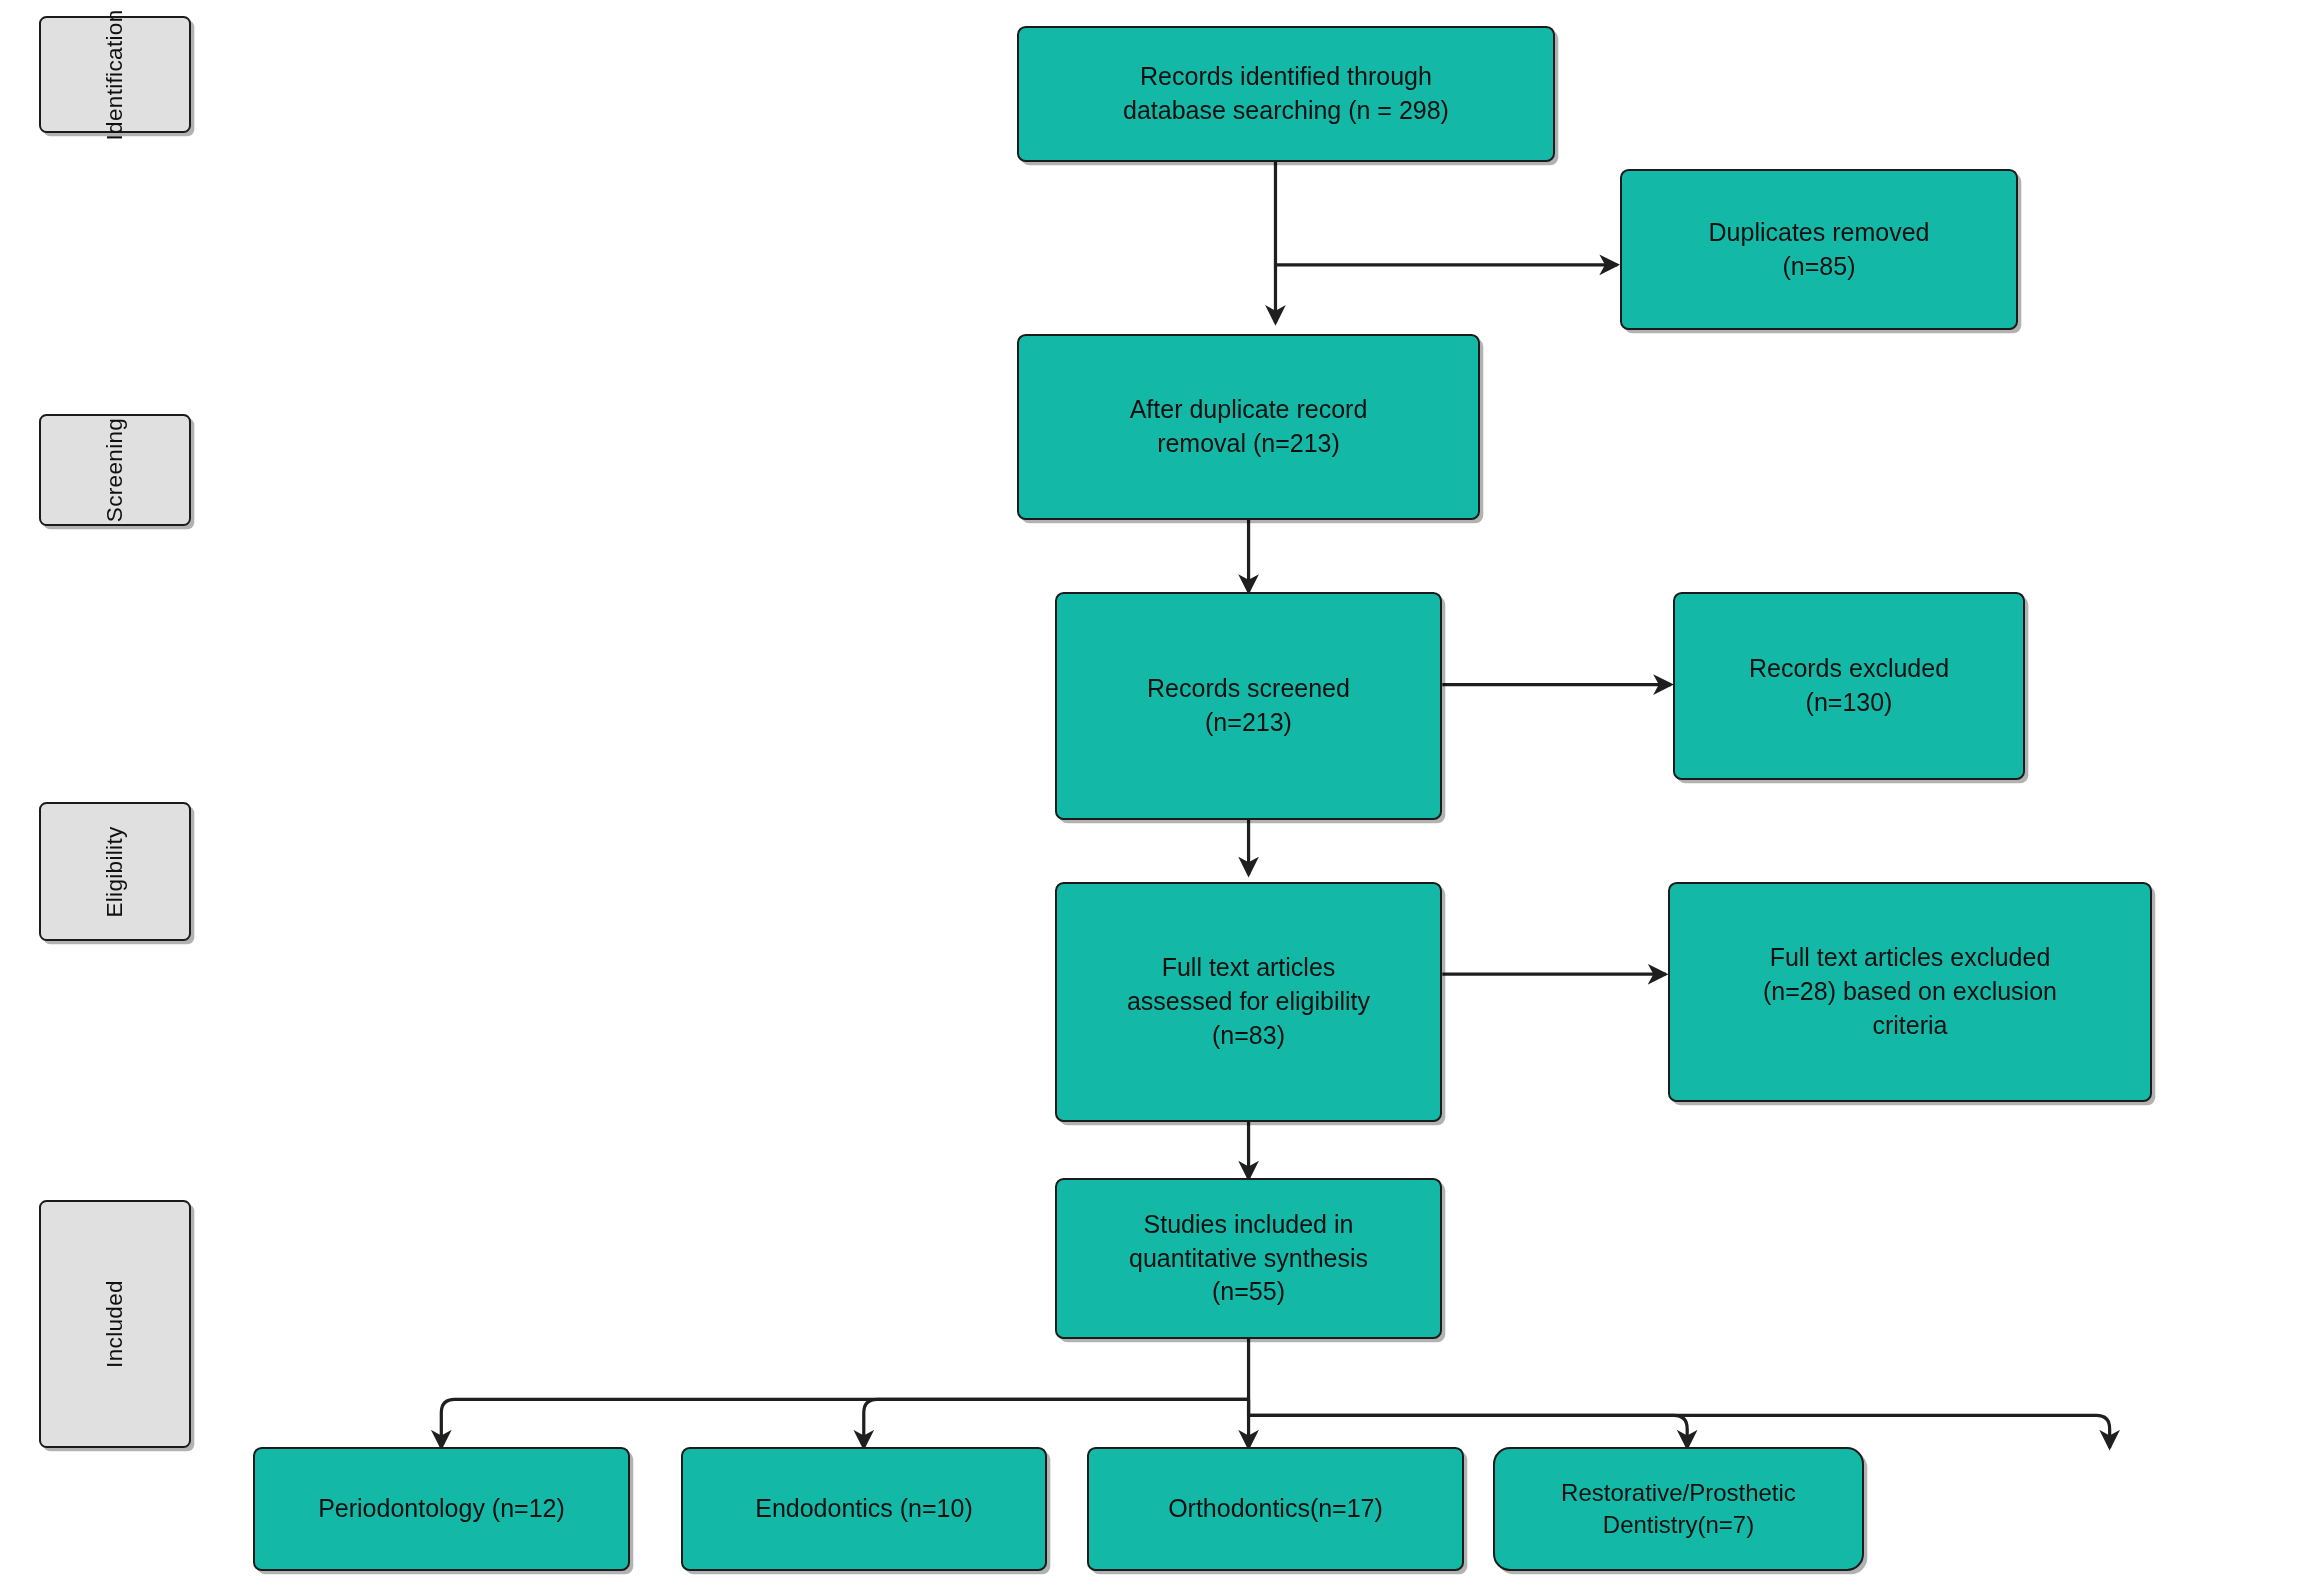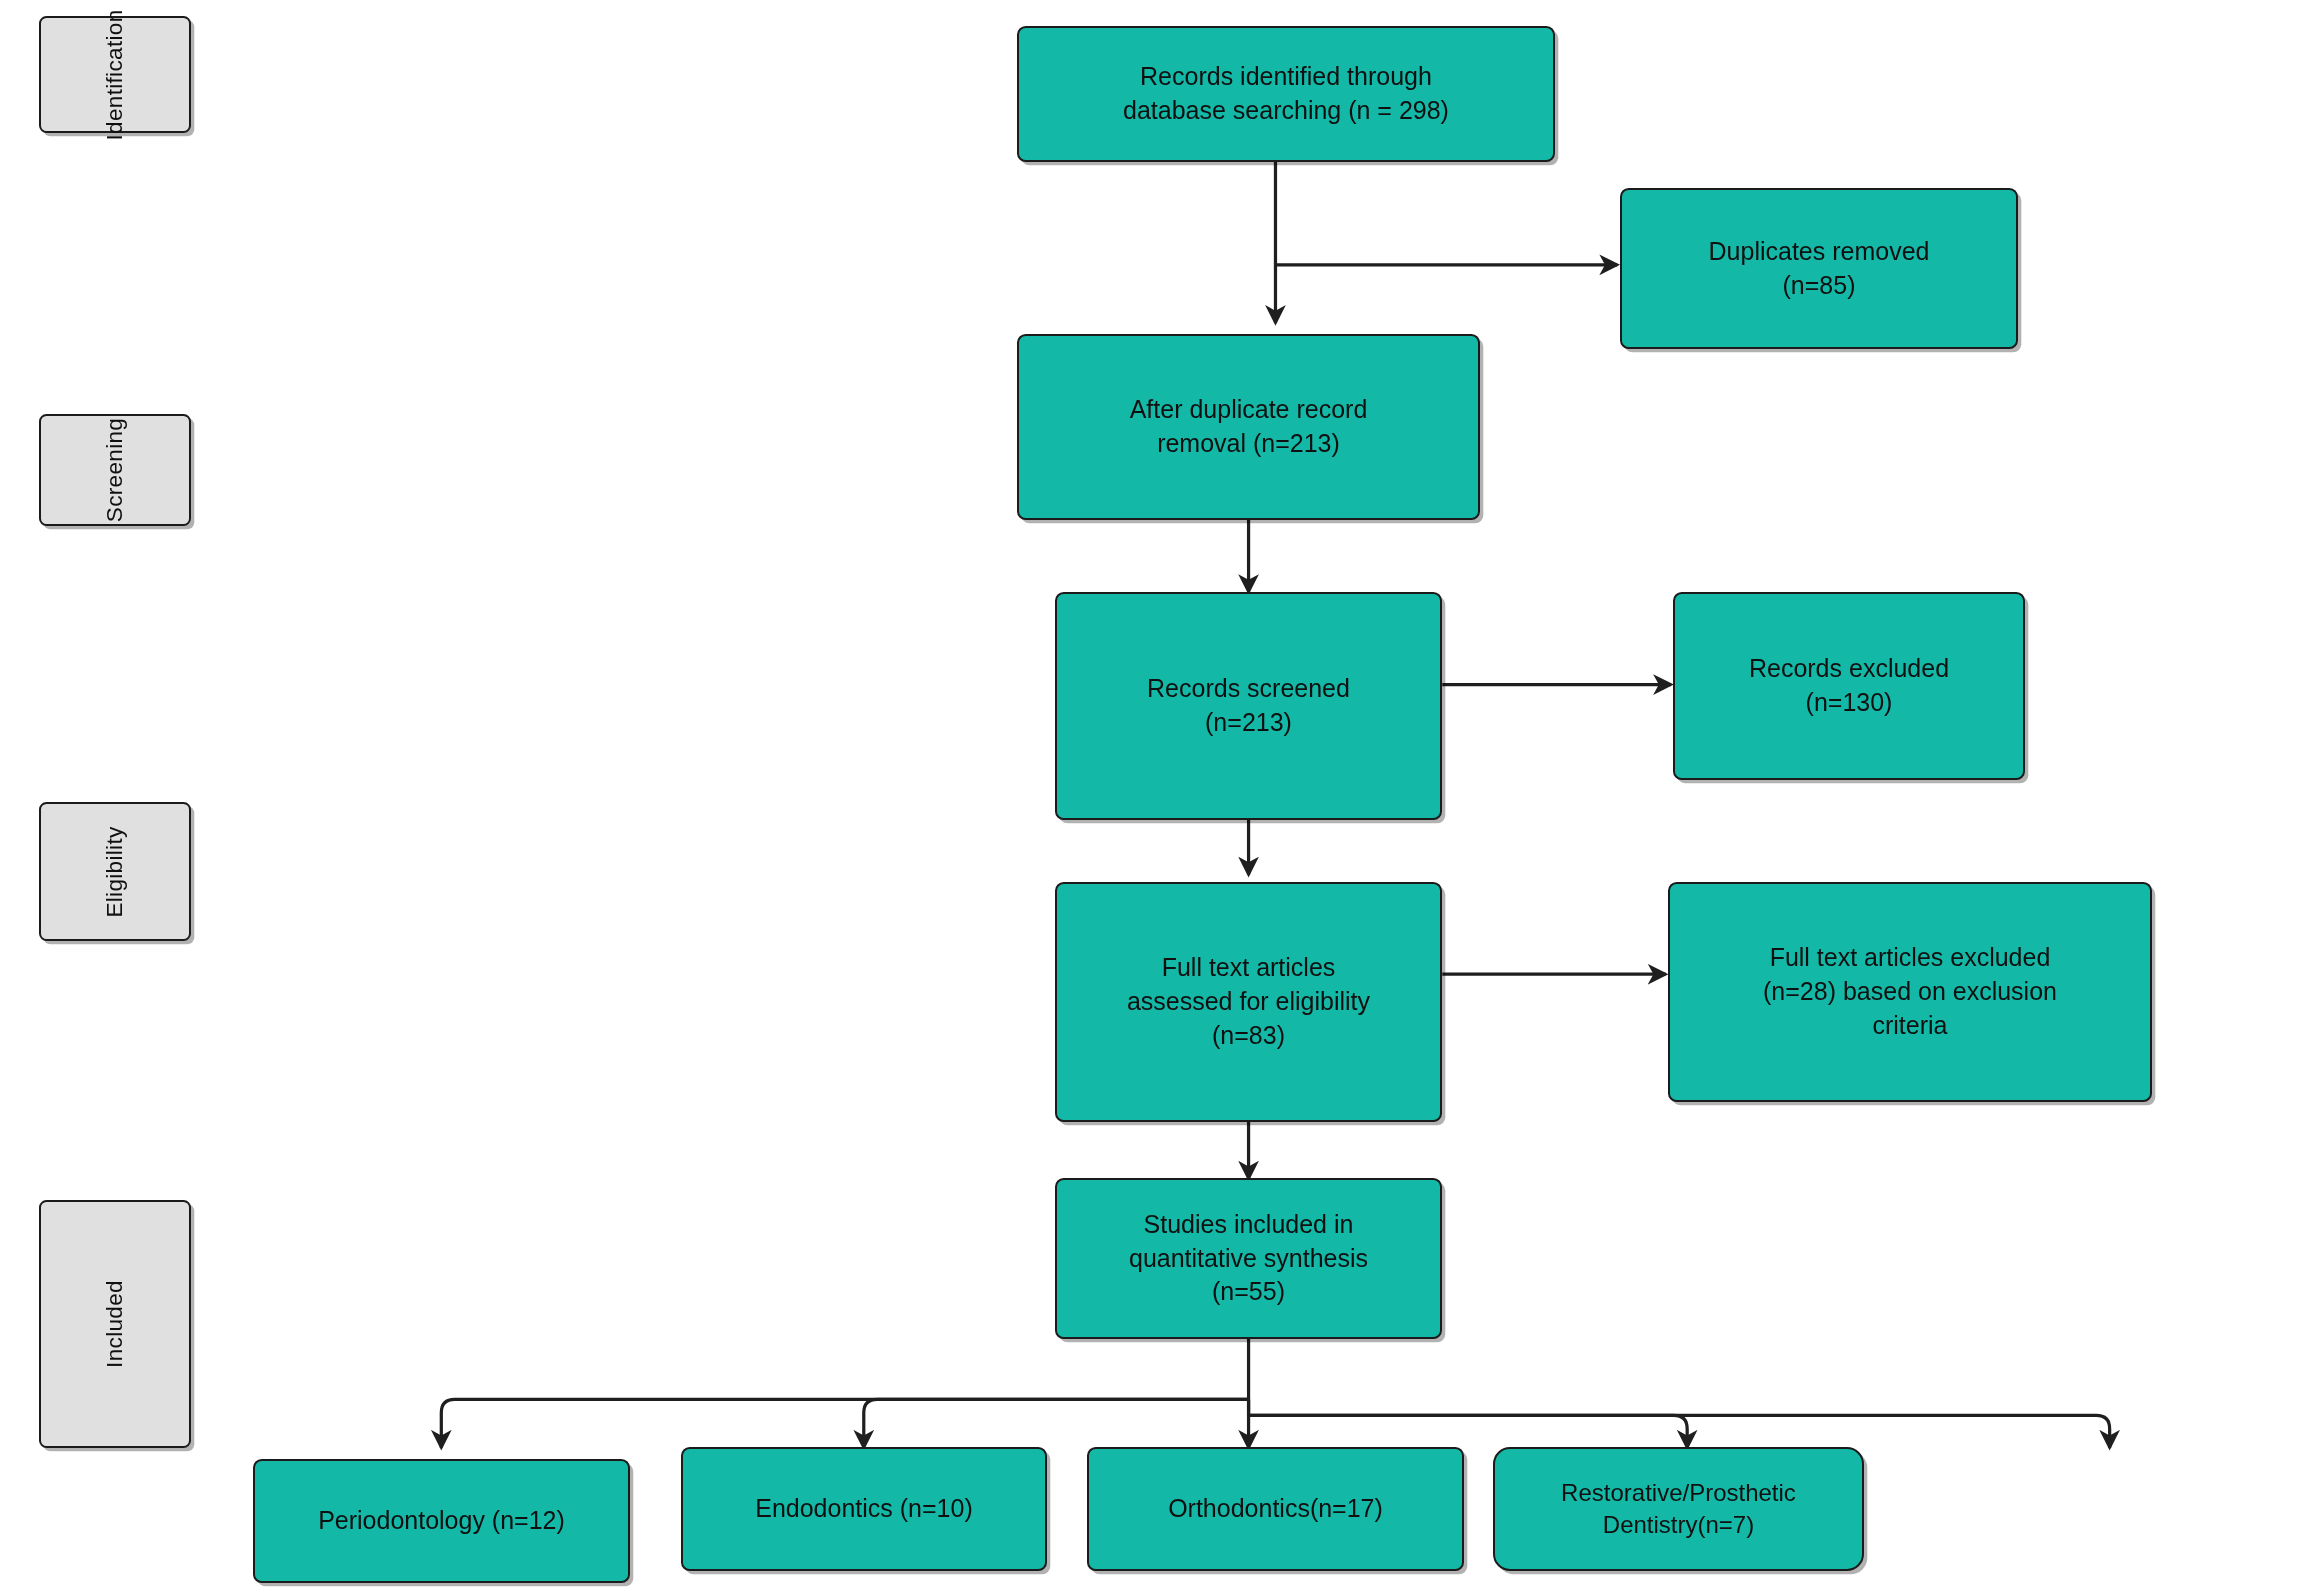--- a/index.html
+++ b/index.html
@@ -136,31 +136,31 @@
 (n=213)</div>
 
   <div class="node" style="left:1055px; top:882px; width:387px; height:240px;">Full text articles
 assessed for eligibility
 (n=83)</div>
 
   <div class="node" style="left:1055px; top:1178px; width:387px; height:161px;">Studies included in
 quantitative synthesis
 (n=55)</div>
 
-  <div class="node" style="left:1620px; top:188px; width:398px; height:161px;">Duplicates removed
+  <div class="node" style="left:1620px; top:169px; width:398px; height:161px;">Duplicates removed
 (n=85)</div>
 
   <div class="node" style="left:1673px; top:592px; width:352px; height:188px;">Records excluded
 (n=130)</div>
 
   <div class="node" style="left:1668px; top:882px; width:484px; height:220px;">Full text articles excluded
 (n=28) based on exclusion
 criteria</div>
 
-  <div class="node" style="left:253px; top:1447px; width:377px; height:124px; font-size:25px;margin-top:12px;">Periodontology (n=12)</div>
+  <div class="node" style="left:253px; top:1447px; width:377px; height:124px; font-size:25px;">Periodontology (n=12)</div>
 
   <div class="node" style="left:681px; top:1447px; width:366px; height:124px; font-size:25px;">Endodontics (n=10)</div>
 
   <div class="node" style="left:1087px; top:1447px; width:377px; height:124px; font-size:25px;">Orthodontics(n=17)</div>
 
   <div class="node" style="left:1493px; top:1447px; width:371px; height:124px; font-size:24px;border-radius:17px;">Restorative/Prosthetic
 Dentistry(n=7)</div>
 
 
 </div>

